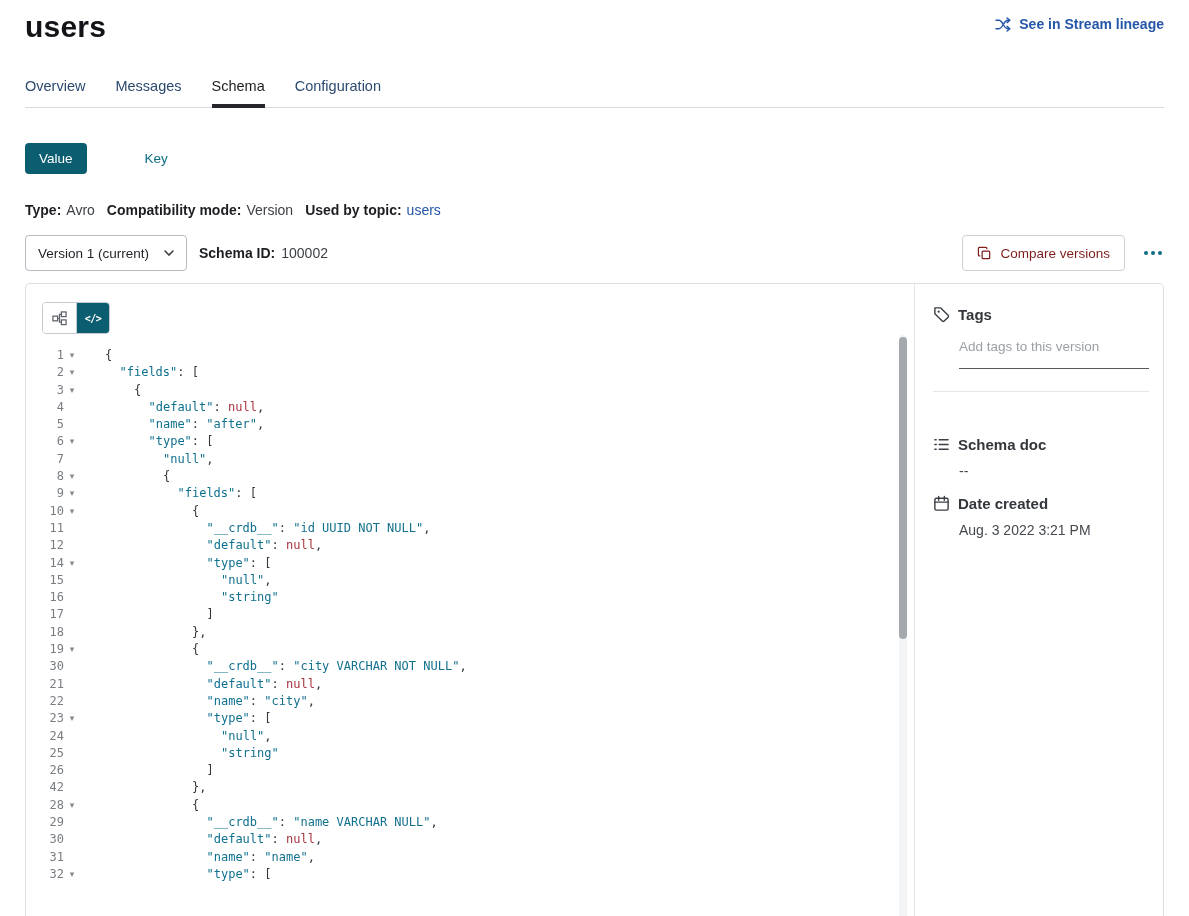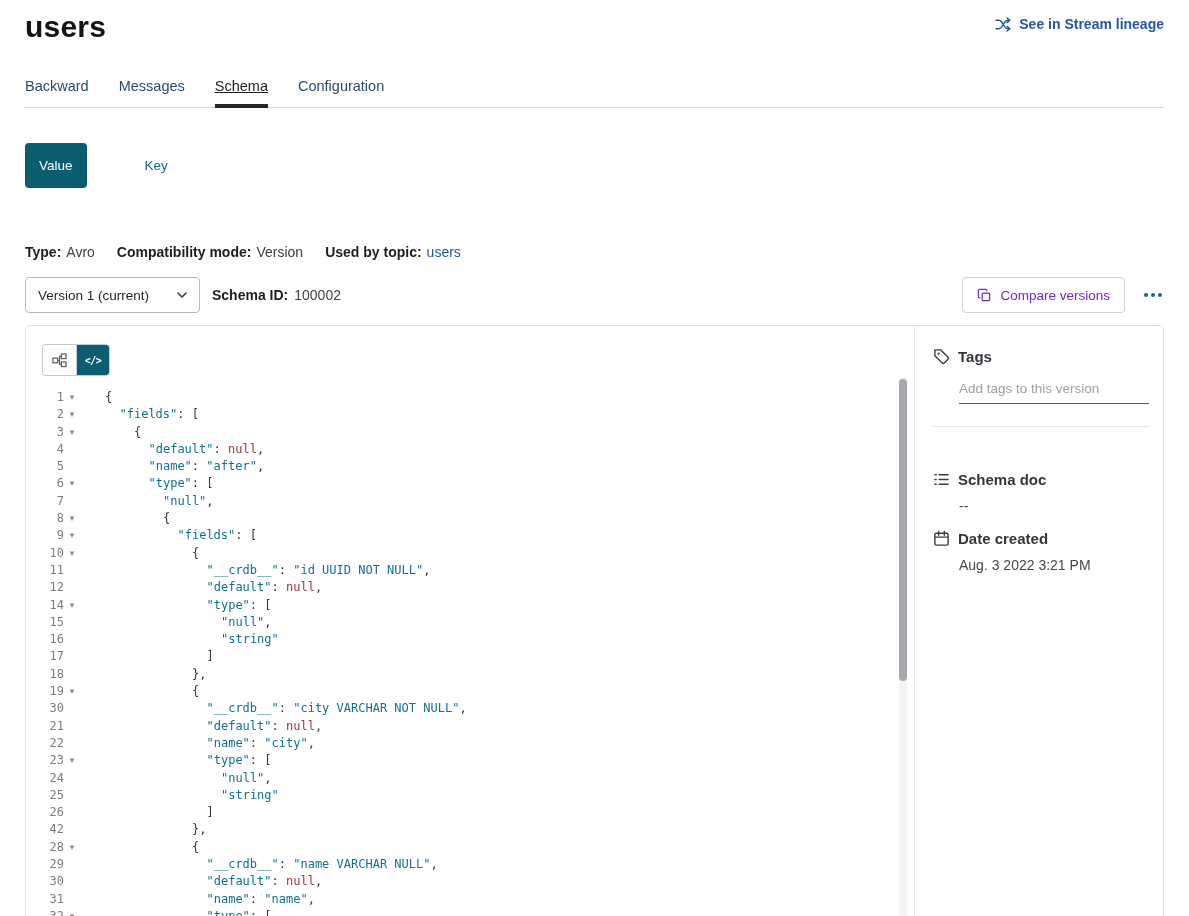--- a/index.html
+++ b/index.html
@@ -10,45 +10,45 @@
   
   .hdr { display: flex; justify-content: space-between; align-items: flex-start; }
   .title { font-size: 30px; font-weight: 700; color: #121417; margin-top: 10px; letter-spacing: .2px; }
   .lineage { display: flex; align-items: center; gap: 7px; margin-top: 16px;
              color: #2456a8; font-size: 14px; font-weight: 600; cursor: pointer; }
   .lineage svg { display: block; }
 
   
   .tabs { display: flex; gap: 30px; margin-top: 34px; border-bottom: 1px solid #d7d9dc; }
   .tab { font-size: 14.5px; color: #2c4a70; padding-bottom: 13px; position: relative; cursor: pointer; }
-  .tab.active { color: #1c1e21; font-weight: 400; text-decoration: underline; }
+  .tab.active { color: #1c1e21; font-weight: 400; }
   .tab.active::after { content: ""; position: absolute; left: 0; right: 0; bottom: -1px; height: 4px; background: #24262b; }
 
   
   .vk-row { display: flex; align-items: center; margin-top: 35px; gap: 20px; }
   .value-btn { background: #0b5d70; color: #fff; font-size: 13.5px; border: none;
-               padding: 15px 14px; border-radius: 4px; font-family: inherit; cursor: pointer; }
+               padding: 8px 14px; border-radius: 4px; font-family: inherit; cursor: pointer; }
   .key-btn { background: none; border: none; color: #0d6c85; font-size: 13.5px; font-family: inherit; cursor: pointer; margin-left: 38px; }
 
   
-  .meta-row { display: flex; gap: 22px; margin-top: 56px; font-size: 14px; }
+  .meta-row { display: flex; gap: 12px; margin-top: 28px; font-size: 14px; }
   .meta-item { display: flex; gap: 5px; }
   .meta-label { font-weight: 700; color: #1c1e21; }
   .meta-value { color: #3d4046; }
   .meta-link { color: #2456a8; cursor: pointer; }
 
   
   .ver-row { display: flex; align-items: center; margin-top: 17px; }
-  .select { width: 175px; height: 36px; border: 1px solid #b6bac0; border-radius: 4px;
+  .select { width: 162px; height: 36px; border: 1px solid #b6bac0; border-radius: 4px;
             display: flex; align-items: center; justify-content: space-between;
             padding: 0 12px; font-size: 13.5px; color: #1f2126; cursor: pointer; background: #fff; }
   .schema-id { display: flex; gap: 6px; margin-left: 12px; font-size: 14px; }
   .btn { height: 36px; display: flex; align-items: center; gap: 8px; border-radius: 4px;
          background: #fff; font-size: 13.5px; font-family: inherit; padding: 0 14px; cursor: pointer; }
-  .btn-compare { margin-left: auto; border: 1px solid #cdd1d6; color: #6d28d9; }
+  .btn-compare { margin-left: auto; border: 1px solid #cdd1d6; color: #7f1d1d; }
   .btn-evolve { margin-left: 20px; border: 1px solid #0d6c85; color: #0d6c85; font-weight: 600; }
   .dots { display: flex; gap: 3px; margin-left: 17px; padding: 6px 2px; cursor: pointer; }
   .dot { width: 4px; height: 4px; border-radius: 50%; background: #0d6c85; }
 
   
   .panel { margin-top: 12px; border: 1px solid #dcdfe3; border-radius: 5px 5px 0 0;
            height: 700px; display: flex; overflow: hidden; }
   .code-col { width: 891px; border-right: 1px solid #e3e5e8; position: relative; overflow: hidden; }
   .code-toolbar { display: inline-flex; margin: 18px 0 0 16px; border: 1px solid #c6cad0;
                   border-radius: 4px; overflow: hidden; }
@@ -73,21 +73,21 @@
               background: #f3f4f5; border-radius: 4px; }
   .sb-thumb { position: absolute; top: 2px; right: 0; width: 8px; height: 302px;
               background: #a5a9ae; border-radius: 4px; cursor: pointer; }
 
   
   .sidebar { flex: 1; padding: 22px 14px 0 18px; }
   .side-head { display: flex; align-items: center; gap: 8px; font-size: 15px;
                font-weight: 700; color: #33373c; }
   .side-head svg { flex-shrink: 0; color: #3a3f45; }
   .tags-input { display: block; margin: 12px 0 0 26px; width: 190px; border: none;
-                border-bottom: 1px solid #55585c; padding: 4px 0 7px; font-size: 13.5px;
+                border-bottom: 1px solid #55585c; padding: 4px 0 14px; font-size: 13.5px;
                 font-family: inherit; color: #202124; outline: none; background: transparent; }
   .tags-input::placeholder { color: #9aa0a6; }
   .side-divider { border: none; border-top: 1px solid #e3e5e8; margin-top: 22px; }
   .side-section { margin-top: 44px; }
   .side-section.second { margin-top: 16px; }
   .side-value { margin: 10px 0 0 26px; font-size: 14px; color: #45494f; }
 </style>
 </head>
 <body>
 
@@ -100,21 +100,21 @@
         <path d="M1 3.5h3c4.5 0 5 9 9.5 9h1.5"></path>
         <path d="M1 12.5h3c4.5 0 5-9 9.5-9h1.5"></path>
         <path d="M12.8 1l3 2.5-3 2.5"></path>
         <path d="M12.8 10l3 2.5-3 2.5"></path>
       </svg>
       <span>See in Stream lineage</span>
     </div>
   </div>
 
   <div class="tabs">
-    <div class="tab">Backward</div>
+    <div class="tab">Overview</div>
     <div class="tab">Messages</div>
     <div class="tab active">Schema</div>
     <div class="tab">Configuration</div>
   </div>
 
   <div class="vk-row">
     <button class="value-btn">Value</button>
     <button class="key-btn">Key</button>
   </div>
 

